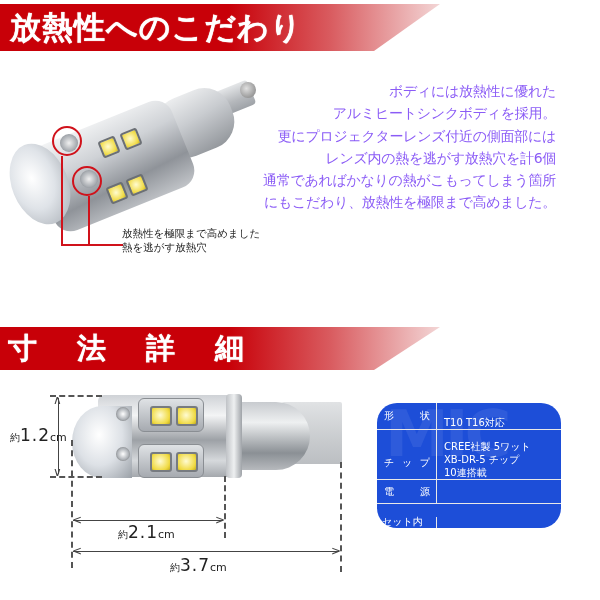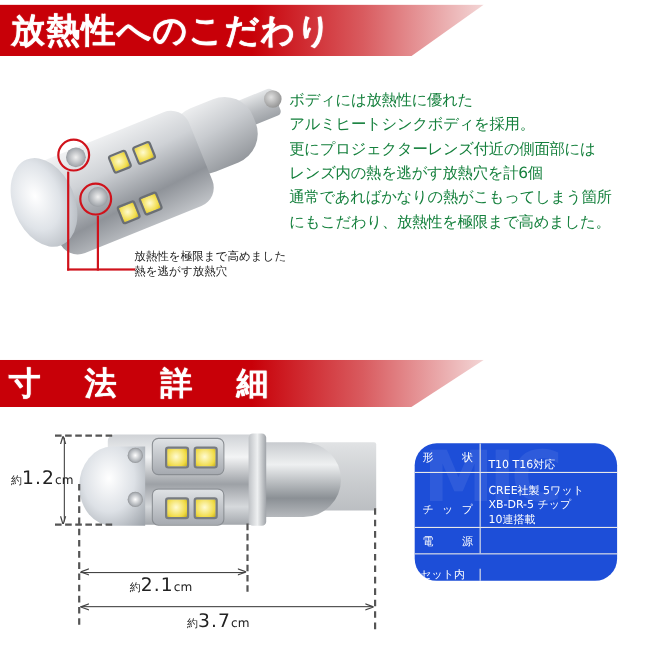--- a/index.html
+++ b/index.html
@@ -41,21 +41,21 @@
   .b1-hole { position: absolute; width: 18px; height: 18px; border-radius: 50%;
      background: radial-gradient(circle,#f0f0f0 0%,#a9adb2 60%,#6e7277 100%); }
   .red-circle { position: absolute; width: 30px; height: 30px; border: 2px solid #d0121b; border-radius: 50%; }
   .red-line { position: absolute; background: #d0121b; }
 
   .callout { position: absolute; left: 122px; top: 226px; font-size: 10.5px; line-height: 14px; color: #222; }
 
   .bullet-gfx { position: absolute; left: 240px; top: 82px; width: 16px; height: 16px; border-radius: 50%;
      background: radial-gradient(circle at 40% 40%,#e0e0e0,#7a7a7a); }
 
-  .desc { position: absolute; left: 263px; top: 80px; font-size: 14px; line-height: 22.3px; color: #15803d; white-space: nowrap; letter-spacing: -0.3px; }
+  .desc { position: absolute; left: 263px; top: 80px; font-size: 14px; line-height: 22.3px; color: #8b5cf6; white-space: nowrap; letter-spacing: -0.3px; text-align: right; }
   .desc div { height: 22.3px; }
 
   
   .bulb2 { position: absolute; left: 0; top: 380px; width: 380px; height: 220px; }
   .b2-dome { position: absolute; left: 72px; top: 26px; width: 60px; height: 72px;
      background: radial-gradient(ellipse at 45% 40%,#ffffff 0%,#dde1e6 50%,#9aa0a7 100%);
      border-radius: 50% 0 0 50%; }
   .b2-body { position: absolute; left: 98px; top: 15px; width: 140px; height: 82px;
      background: linear-gradient(180deg,#cfd2d6 0%,#f3f4f5 25%,#9da1a6 55%,#d6d9dc 80%,#a4a8ad 100%);
      border-radius: 6px; }

